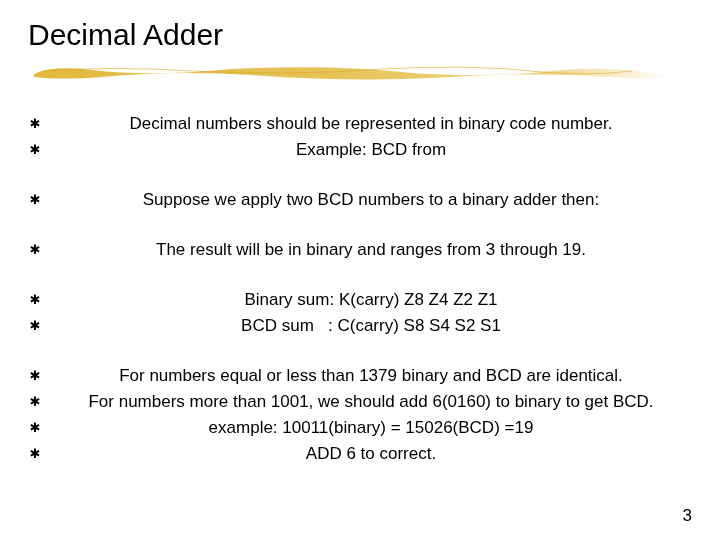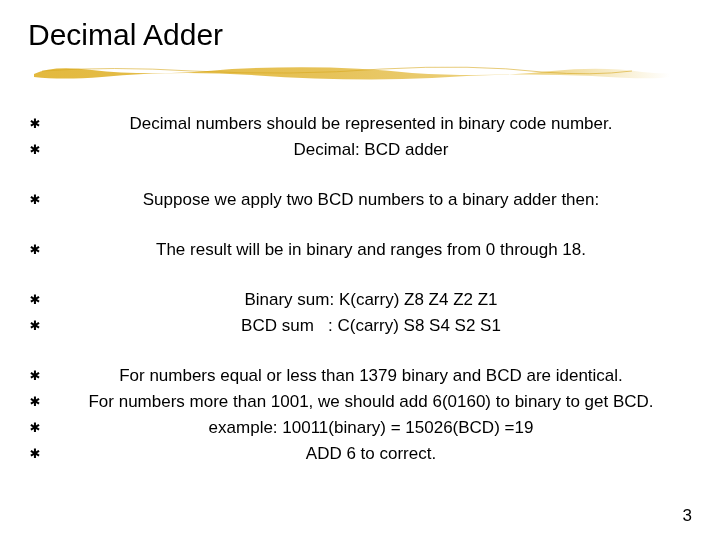--- a/index.html
+++ b/index.html
@@ -85,35 +85,35 @@
   </svg>
 
   <div class="bullets">
     <div class="group">
       <div class="row">
         <span class="bul">✱</span>
         <span class="txt">Decimal numbers should be represented in binary code number.</span>
       </div>
       <div class="row">
         <span class="bul">✱</span>
-        <span class="txt">Decimal: BCD adder</span>
+        <span class="txt">Example: BCD from</span>
       </div>
     </div>
 
     <div class="group">
       <div class="row">
         <span class="bul">✱</span>
         <span class="txt">Suppose we apply two BCD numbers to a binary adder then:</span>
       </div>
     </div>
 
     <div class="group">
       <div class="row">
         <span class="bul">✱</span>
-        <span class="txt">The result will be in binary and ranges from 0 through 18.</span>
+        <span class="txt">The result will be in binary and ranges from 3 through 19.</span>
       </div>
     </div>
 
     <div class="group">
       <div class="row">
         <span class="bul">✱</span>
         <span class="txt">Binary sum: K(carry) Z8 Z4 Z2 Z1</span>
       </div>
       <div class="row">
         <span class="bul">✱</span>

